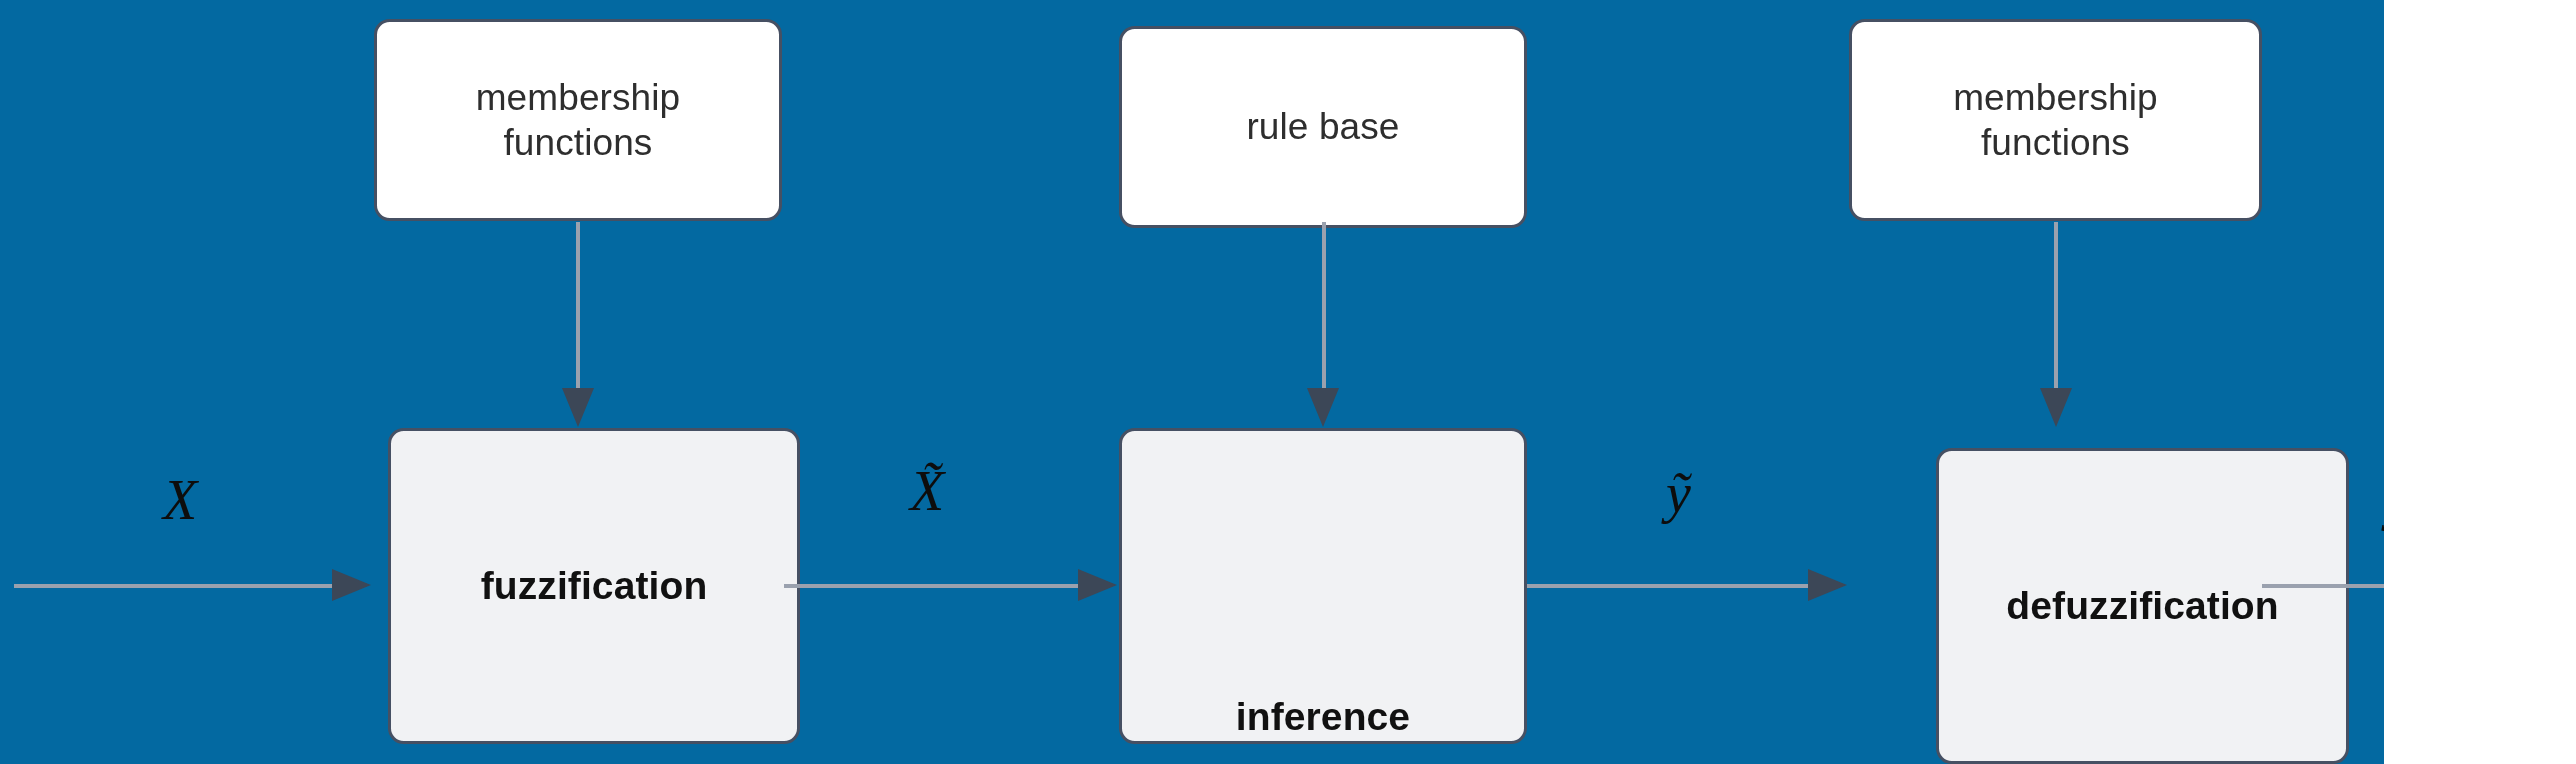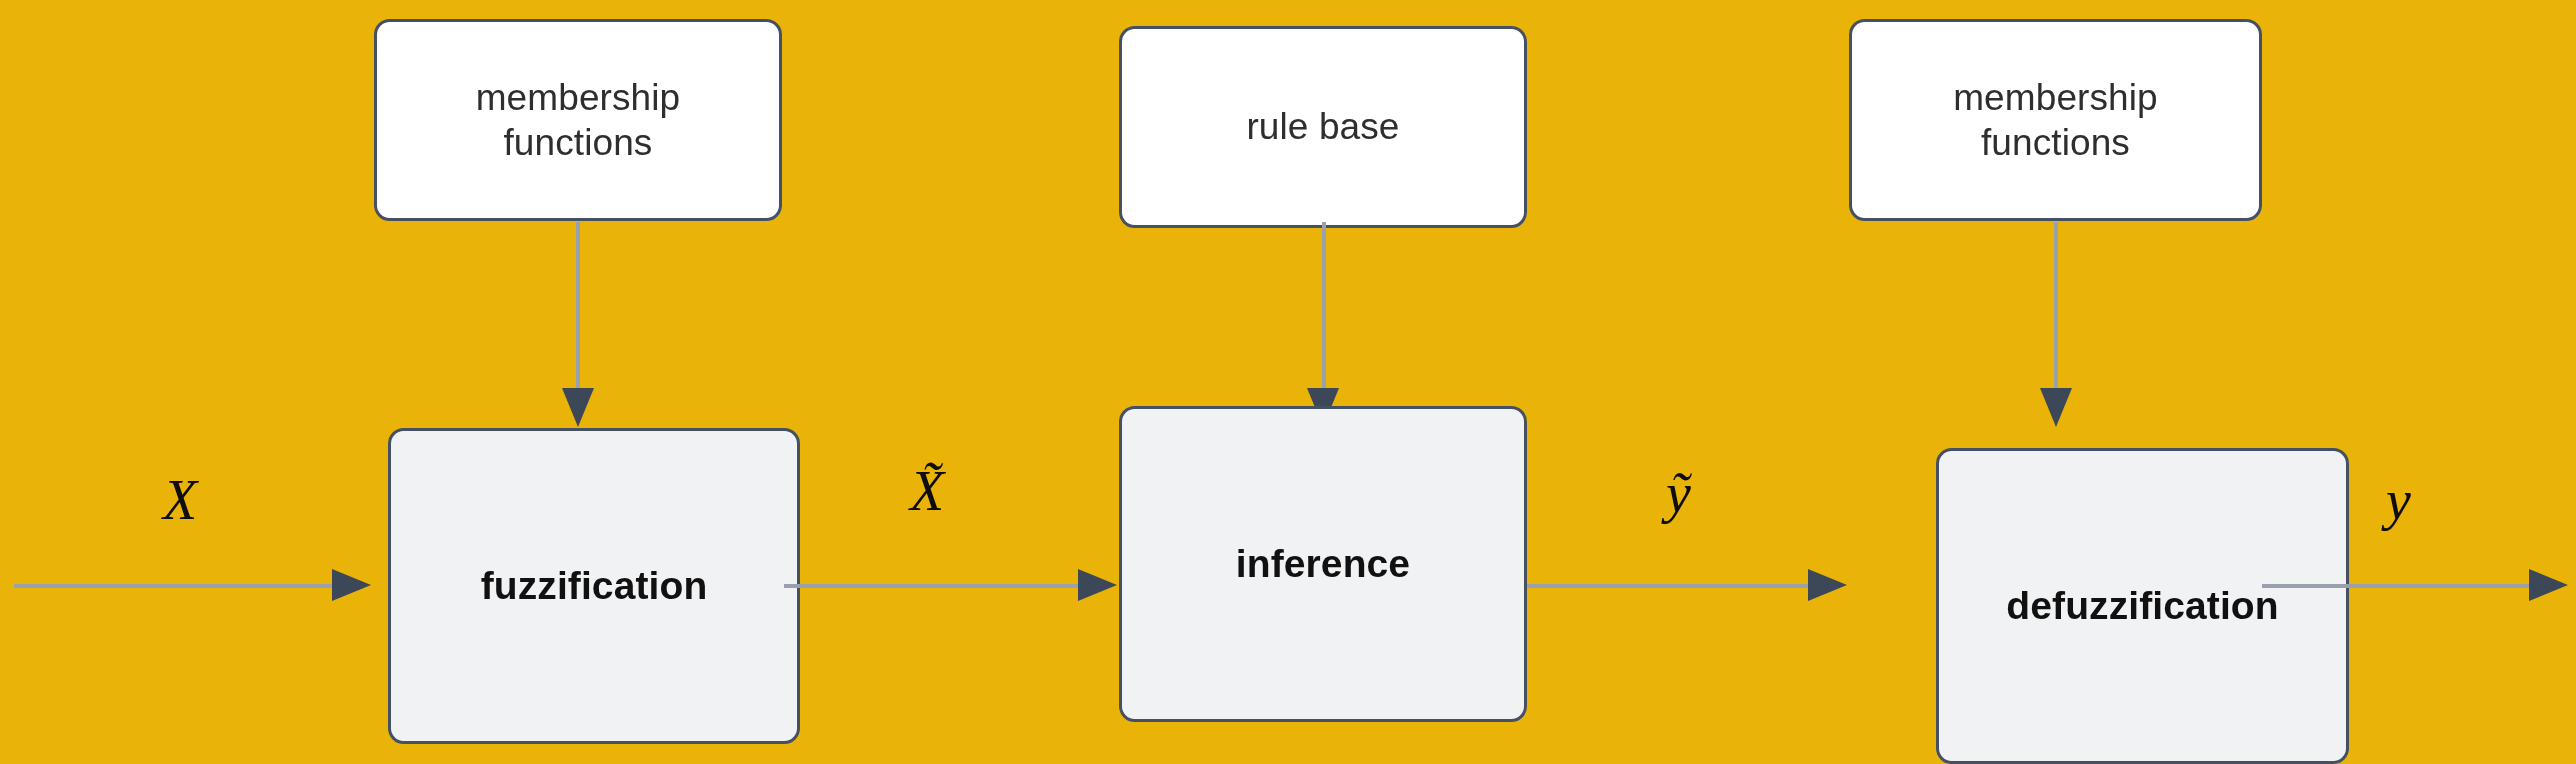--- a/index.html
+++ b/index.html
@@ -1,23 +1,23 @@
 <!DOCTYPE html>
 <html style="font-size:11.4px"><head>
 <meta charset="utf-8">
 <style>
   html, body {
     margin: 0; padding: 0;
     background: #ffffff;
   }
   #canvas {
     position: relative;
-    width: 2576px;
+    width: 2384px;
     height: 765px;
-    background: #eab308;
+    background: #0369a1;
     overflow: hidden;
     font-family: "Liberation Sans", sans-serif;
   }
   .node {
     position: absolute;
     box-sizing: border-box;
     border: 3.6px solid #465063;
     border-radius: 15.7px;
     display: flex;
     align-items: center;
@@ -107,21 +107,21 @@
   <div class="vline" style="left:1322px; top:222px; height:167px;"></div>
   <div class="arrow-down" style="left:1307px; top:388px;"></div>
 
   <div class="vline" style="left:2054px; top:222px; height:167px;"></div>
   <div class="arrow-down" style="left:2040px; top:388px;"></div>
 
   <div class="node proc" style="left:388px; top:428px; width:412px; height:316px;">
     <span class="node-label">fuzzification</span>
   </div>
 
-  <div class="node proc" style="left:1119px; top:406px; width:408px; height:316px;">
+  <div class="node proc" style="left:1119px; top:428px; width:408px; height:316px;align-items:flex-end;">
     <span class="node-label">inference</span>
   </div>
 
   <div class="node proc" style="left:1936px; top:428px; width:413px; height:316px;margin-top:20px;">
     <span class="node-label">defuzzification</span>
   </div>
 
   <div class="hline" style="left:14.3px; top:584px; width:320px;"></div>
   <div class="arrow-right" style="left:332px; top:569px;"></div>
 

